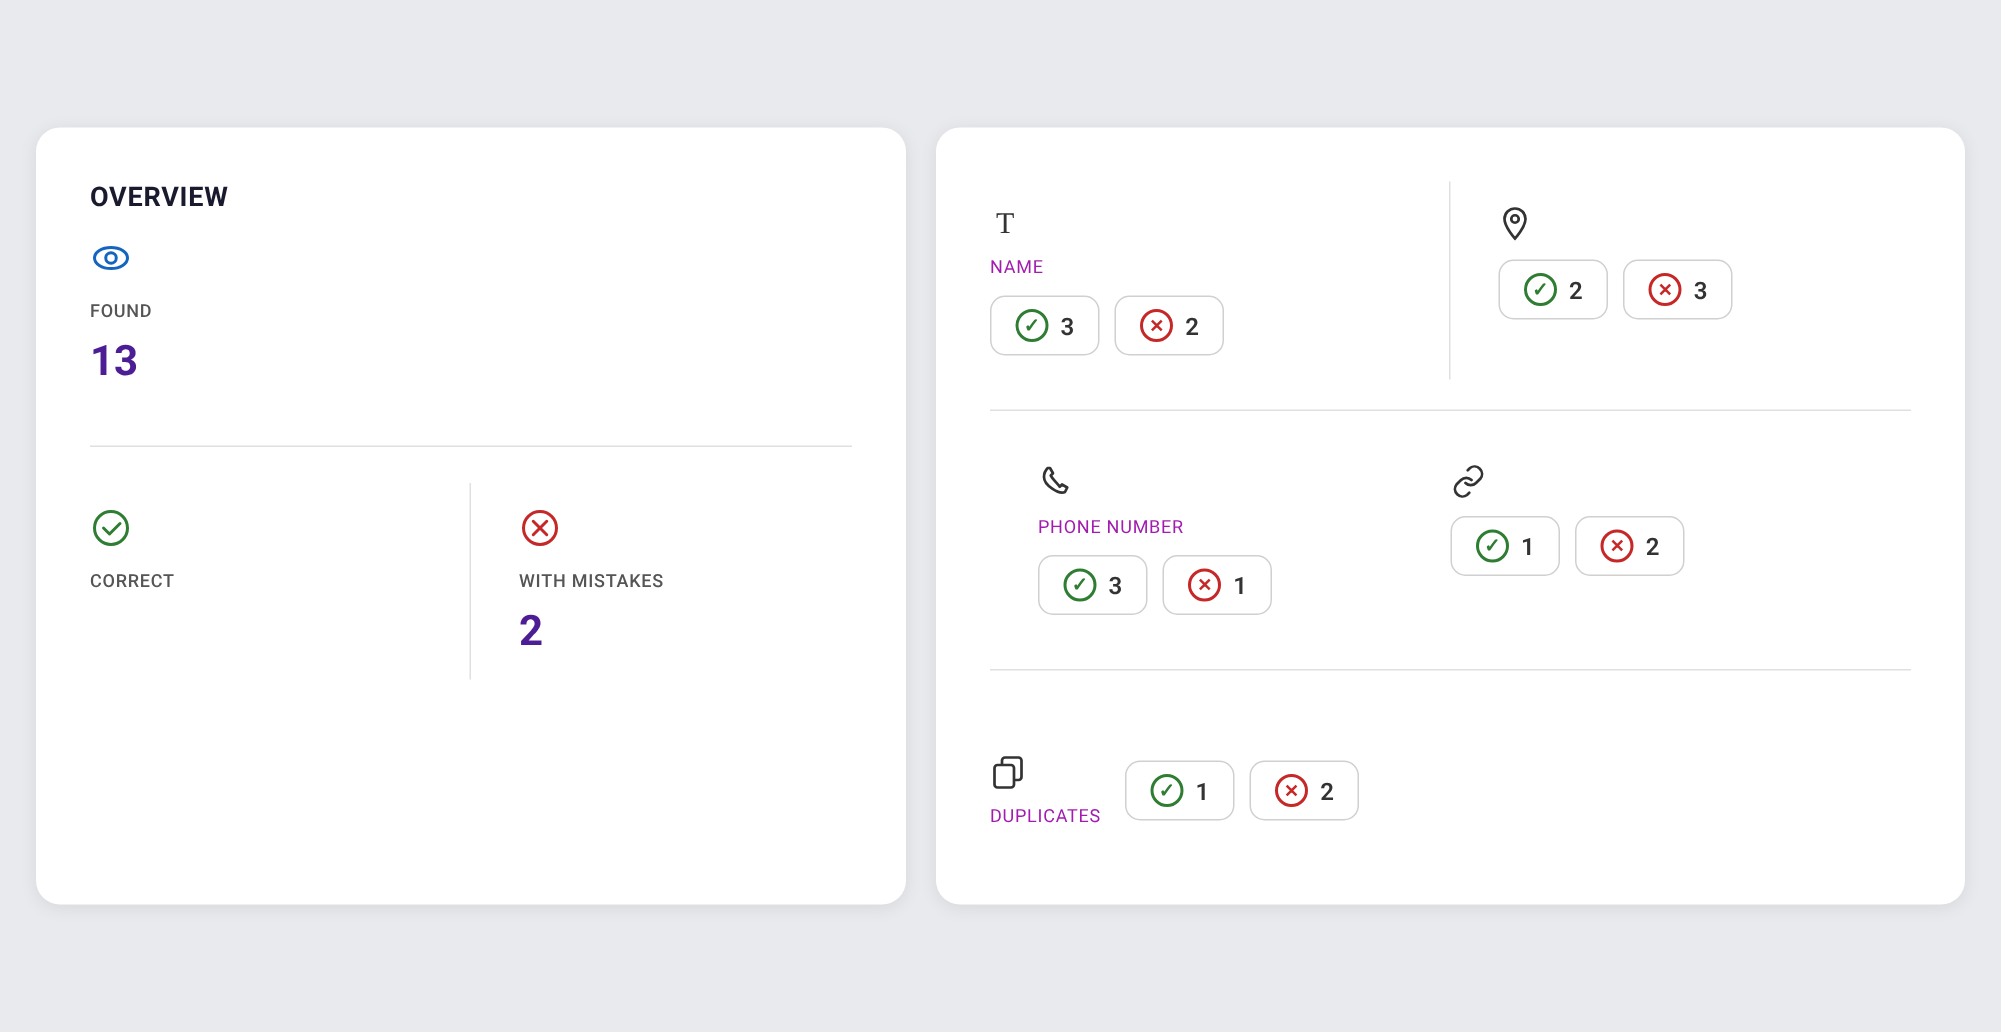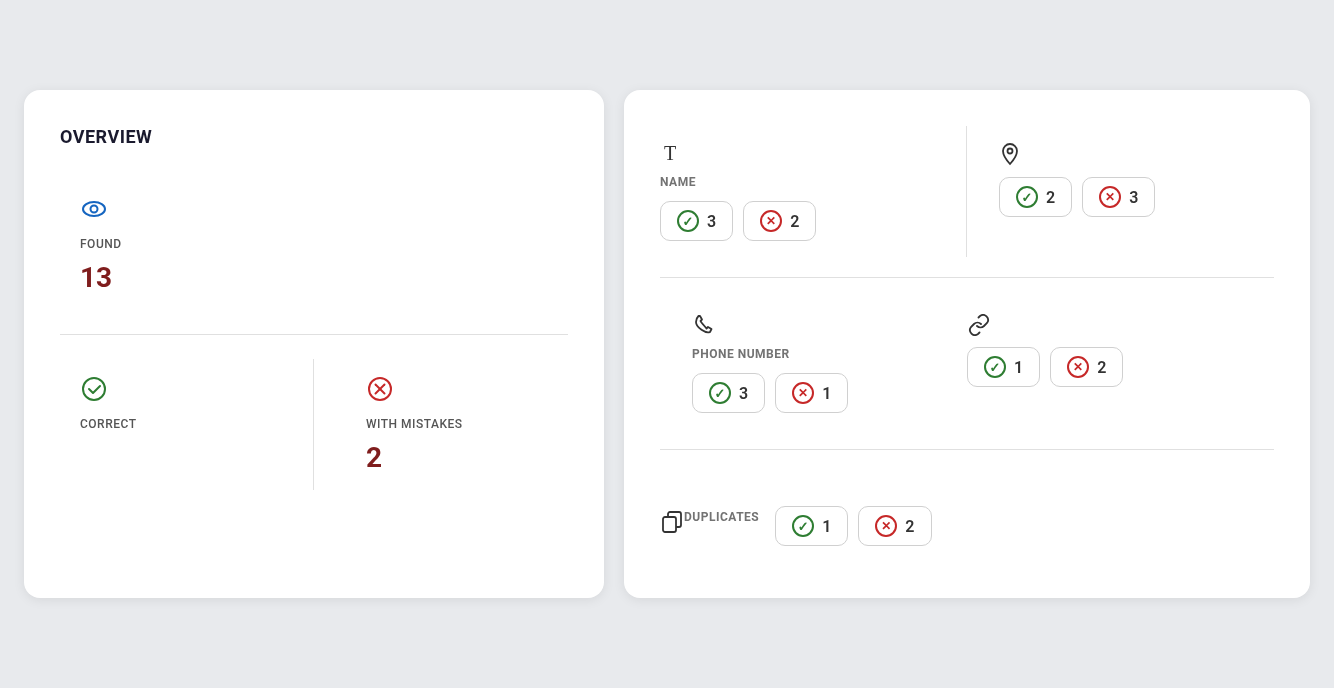--- a/index.html
+++ b/index.html
@@ -27,30 +27,28 @@
     .overview-card {
       flex: 0 0 580px;
     }
     .nap-card {
       flex: 1;
     }
     .card-title {
       font-size: 18px;
       font-weight: 700;
       color: #1a1a2e;
-      margin-bottom: 32px;
       letter-spacing: 0.5px;
     }
     .stats-grid {
       display: grid;
       grid-template-columns: 1fr 1fr;
     }
     .stat-item {
       padding: 16px 0;
-      margin-left: 20px;
     }
     .stat-item:not(:last-child) {
       border-right: 1px solid #e0e0e0;
       padding-right: 32px;
     }
     .stat-item:nth-child(2) {
       padding-left: 32px;
       border-right: none;
     }
     .stat-icon {
@@ -60,21 +58,21 @@
     .stat-label {
       font-size: 12px;
       color: #555;
       letter-spacing: 0.5px;
       margin-bottom: 10px;
       font-weight: 500;
     }
     .stat-value {
       font-size: 28px;
       font-weight: 700;
-      color: #7f1d1d;
+      color: #4c1d95;
     }
     .divider {
       border: none;
       border-top: 1px solid #e0e0e0;
       margin: 24px 0;
     }
     
     .nap-grid {
       display: grid;
       grid-template-columns: 1fr 1fr;
@@ -86,24 +84,24 @@
     .nap-section:nth-child(3) {
       border-right: 1px solid #e0e0e0;
       padding-right: 32px;
     }
     .nap-section:nth-child(2),
     .nap-section:nth-child(4) {
       padding-left: 32px;
     }
     .nap-label {
       font-size: 12px;
-      color: #737373;
+      color: #a21caf;
       letter-spacing: 0.5px;
       margin-bottom: 12px;
-      font-weight: 700;
+      font-weight: 400;
     }
     .nap-icon {
       font-size: 22px;
       color: #333;
       margin-bottom: 6px;
     }
     .nap-badges {
       display: flex;
       gap: 10px;
     }
@@ -159,21 +157,21 @@
     }
     
     .duplicates-row {
       display: flex;
       align-items: center;
       gap: 16px;
       padding-top: 20px;
     }
     .dup-label-group {
       display: flex;
-      flex-direction: row;
+      flex-direction: column;
     }
     .dup-icon {
       font-size: 22px;
       color: #333;
       margin-bottom: 4px;
     }
   </style>
 </head>
 <body>
 

